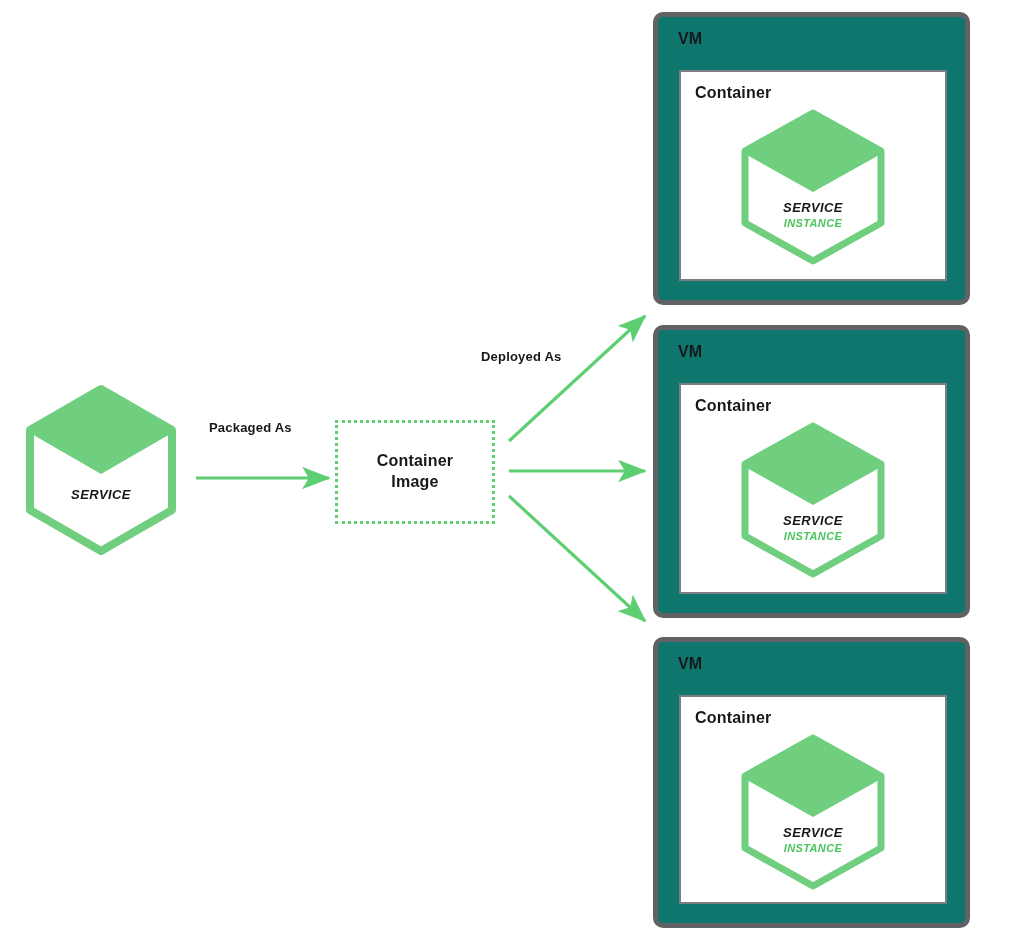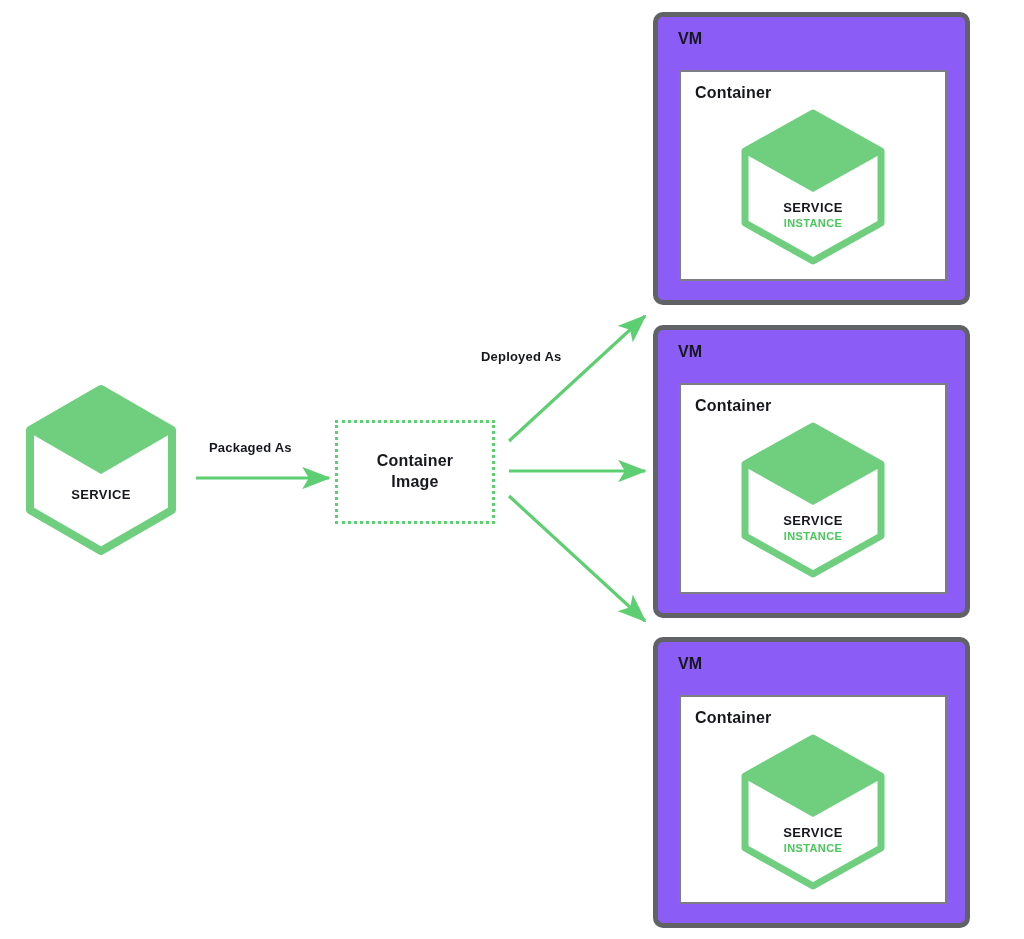--- a/index.html
+++ b/index.html
@@ -20,21 +20,21 @@
     overflow: hidden;
     background: #ffffff;
   }
 
   
   .vm-box {
     position: absolute;
     box-sizing: border-box;
     border: 5px solid #616266;
     border-radius: 10px;
-    background: #8b5cf6;
+    background: #0f766e;
   }
   .vm-label {
     position: absolute;
     left: 20px;
     top: 13px;
     font-size: 16px;
     font-weight: bold;
     color: #16181c;
     letter-spacing: 0.2px;
   }
@@ -63,20 +63,21 @@
   .hex svg {
     display: block;
   }
   .hex-text {
     position: absolute;
     left: 0;
     width: 100%;
     text-align: center;
     line-height: 1.32;
     pointer-events: none;
+    font-style: italic;
   }
   .hex-text .t-service {
     display: block;
     font-size: 13px;
     font-weight: bold;
     color: #16181c;
     letter-spacing: 0.4px;
   }
   .hex-text .t-instance {
     display: block;
@@ -135,21 +136,21 @@
 
       <path d="M79 6 L150 47 L150 50 L79 91 L8 50 L8 47 Z" fill="#6fcf7f"></path>
 
       <path d="M79 6 L150 47 L150 127 L79 168 L8 127 L8 47 Z" fill="none" stroke="#6fcf7f" stroke-width="8" stroke-linejoin="round" stroke-linecap="round"></path>
     </svg>
     <div class="hex-text" style="top:103px;">
       <span class="t-service">SERVICE</span>
     </div>
   </div>
 
-  <div class="edge-label" style="left:209px; top:440px;">Packaged As</div>
+  <div class="edge-label" style="left:209px; top:420px;">Packaged As</div>
 
   <div class="edge-label" style="left:481px; top:349px;text-align:center;">Deployed As</div>
 
   <div class="image-box" style="left:335px; top:420px; width:160px; height:104px;">
     <div class="image-box-label">
       <span>Container</span><br>
       <span>Image</span>
     </div>
   </div>
 

